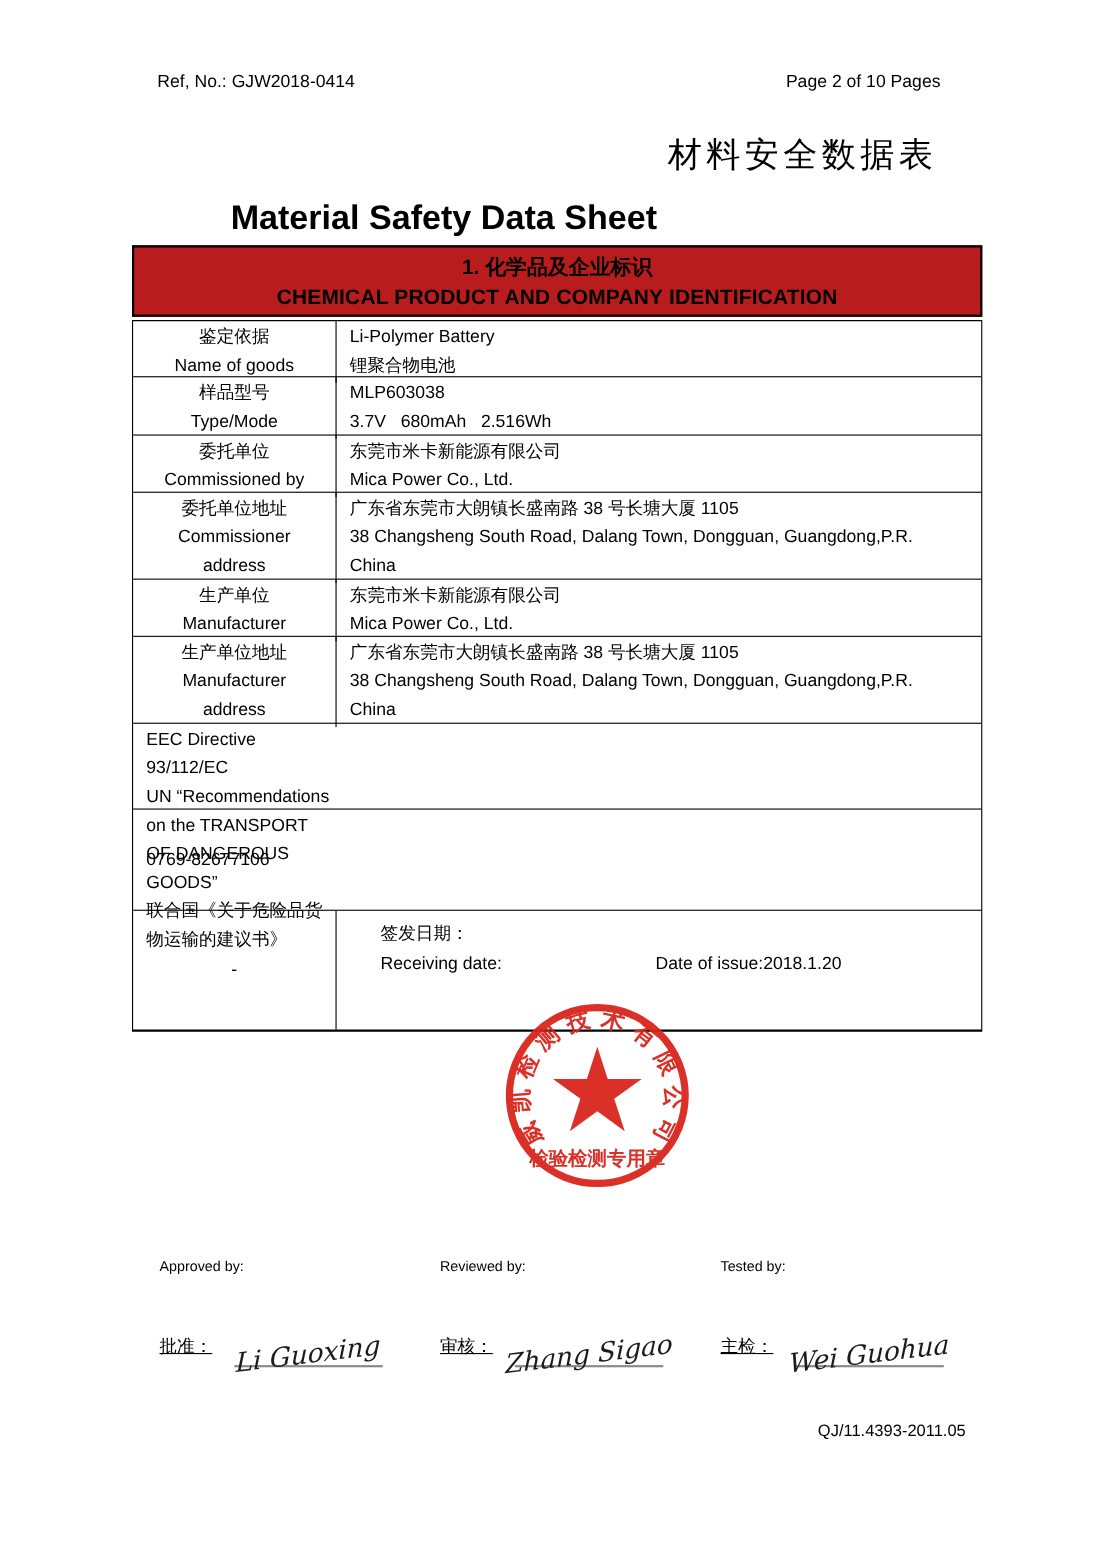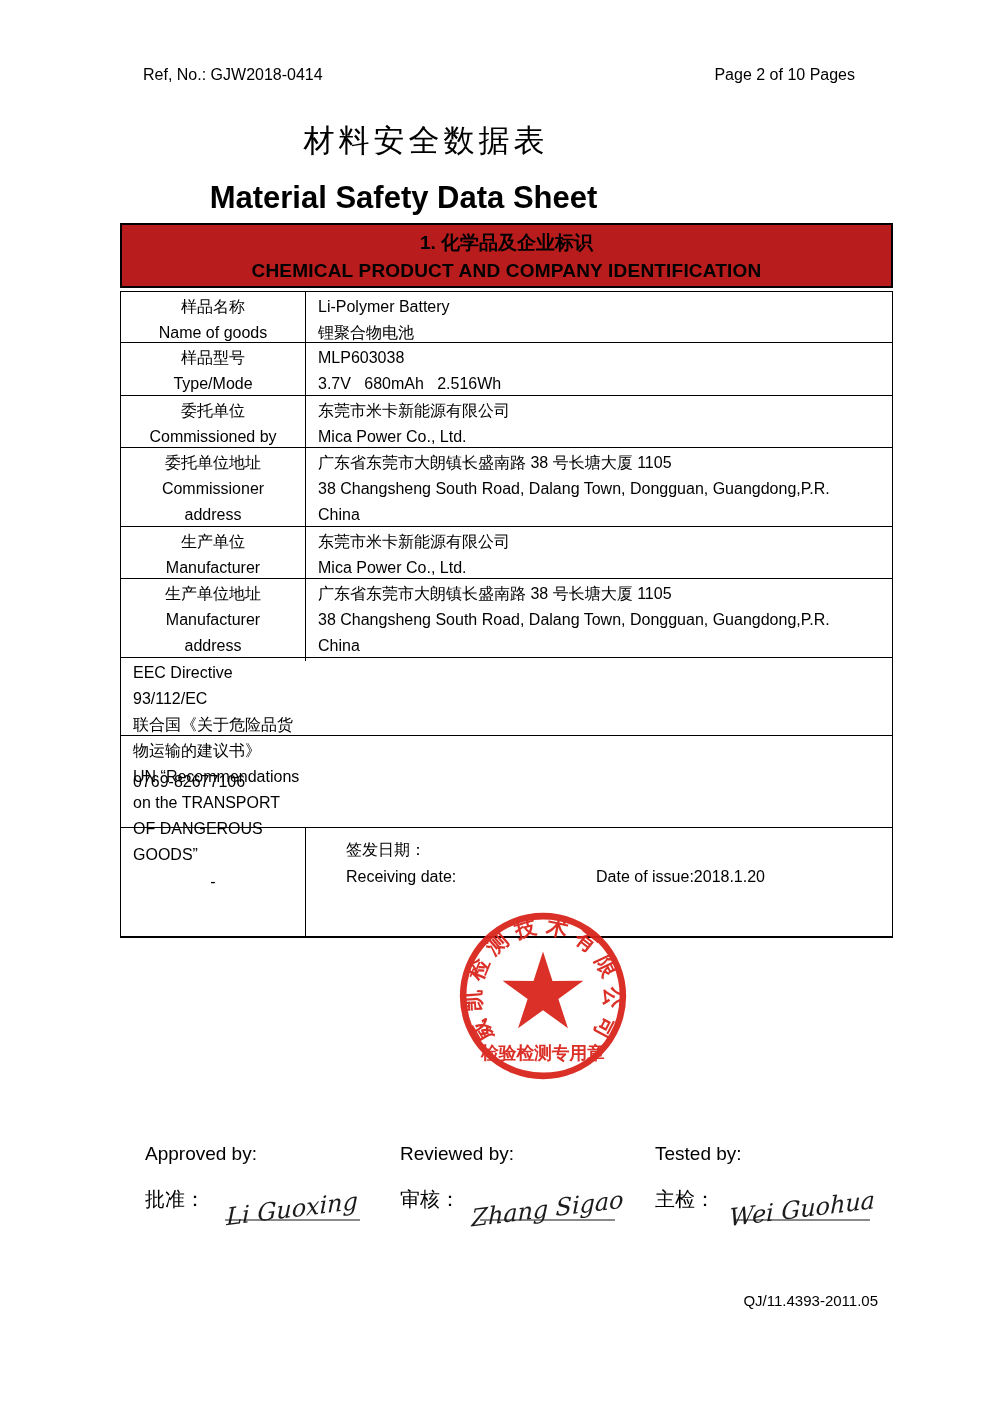--- a/index.html
+++ b/index.html
@@ -8,21 +8,21 @@
     width:1000px; height:1413px; position:relative;
     font-family:"Liberation Sans", sans-serif; color:#000;
   }
   .hdr-row {
     position:absolute; top:66px; left:143px; right:145px;
     display:flex; justify-content:space-between;
     font-size:16px;
   }
   .title-cn {
     position:absolute; top:120px; left:0; width:852px;
-    text-align:center; font-size:31px; letter-spacing:4px;
+    text-align:right; font-size:31px; letter-spacing:4px;
   }
   .title-en {
     position:absolute; top:180px; left:0; width:807px;
     text-align:center; font-size:31px; font-weight:bold;
   }
   .sec-head {
     position:absolute; top:223px; left:120px; width:773px; height:65px;
     background:#b91c1c; border:2px solid #000;
     display:flex; flex-direction:column; justify-content:center; align-items:center;
     gap:4px;
@@ -48,23 +48,23 @@
   .r1{height:50px}.r2{height:53px}.r3{height:52px}.r4{height:79px}
   .r5{height:52px}.r6{height:79px}.r7{height:78px}.r8{height:92px}.r9{height:109px}
   .cell-dash { justify-content:center; }
   .cell-dates { justify-content:flex-start; padding-top:8px; padding-left:40px; }
   .date-line { display:grid; grid-template-columns:250px auto; line-height:27px; }
   .stamp-svg { position:absolute; left:452px; top:905px; opacity:.95; }
   .signoff {
     position:absolute; top:1143px; left:145px; width:790px;
     display:grid; grid-template-columns:255px 255px 255px;
   }
-  .sig-en { font-size:19px; height:22px; }
+  .sig-en { font-size:13px; height:22px; margin-bottom:22px; }
   .sig-line-row { display:flex; align-items:flex-end; }
-  .sig-cn { font-size:20px; padding-bottom:8px; }
+  .sig-cn { font-size:16px; padding-bottom:8px;text-decoration:underline; }
   .sig-wrap {
     margin-left:20px; width:135px; height:56px;
     border-bottom:2px solid #8a8a8a;
     display:flex; align-items:flex-end; justify-content:center;
     position:relative;
   }
   .sig-script {
     font-family:"DejaVu Serif", serif; font-style:italic;
     font-size:24px; color:#1b1b1b; white-space:nowrap;
     transform:rotate(-7deg) skewX(-8deg) translateY(4px);
@@ -86,21 +86,21 @@
 <div class="title-en">Material Safety Data Sheet</div>
 
 <div class="sec-head">
   <div class="l1">1. 化学品及企业标识</div>
   <div class="l2">CHEMICAL PRODUCT AND COMPANY IDENTIFICATION</div>
 </div>
 
 <div class="mtable">
   <div class="mrow r1">
     <div class="cell-label">
-      <div>样品名称</div>
+      <div>鉴定依据</div>
       <div>Name of goods</div>
     </div>
     <div class="cell-value">
       <div>Li-Polymer Battery</div>
       <div>锂聚合物电池</div>
     </div>
   </div>
   <div class="mrow r2">
     <div class="cell-label">
       <div>样品型号</div>
@@ -151,22 +151,22 @@
     </div>
     <div class="cell-value">
       <div>广东省东莞市大朗镇长盛南路 38 号长塘大厦 1105</div>
       <div>38 Changsheng South Road, Dalang Town, Dongguan, Guangdong,P.R.</div>
       <div>China</div>
     </div>
   </div>
   <div class="mrow r7">
     <div class="cell-value">
       <div>EEC Directive 93/112/EC</div>
+      <div>UN “Recommendations on the TRANSPORT OF DANGEROUS GOODS”</div>
       <div>联合国《关于危险品货物运输的建议书》</div>
-      <div>UN “Recommendations on the TRANSPORT OF DANGEROUS GOODS”</div>
     </div>
   </div>
   <div class="mrow r8">
     <div class="cell-value">
       <div>0769-82677106</div>
     </div>
   </div>
   <div class="mrow r9">
     <div class="cell-label cell-dash">
       <div>-</div>

